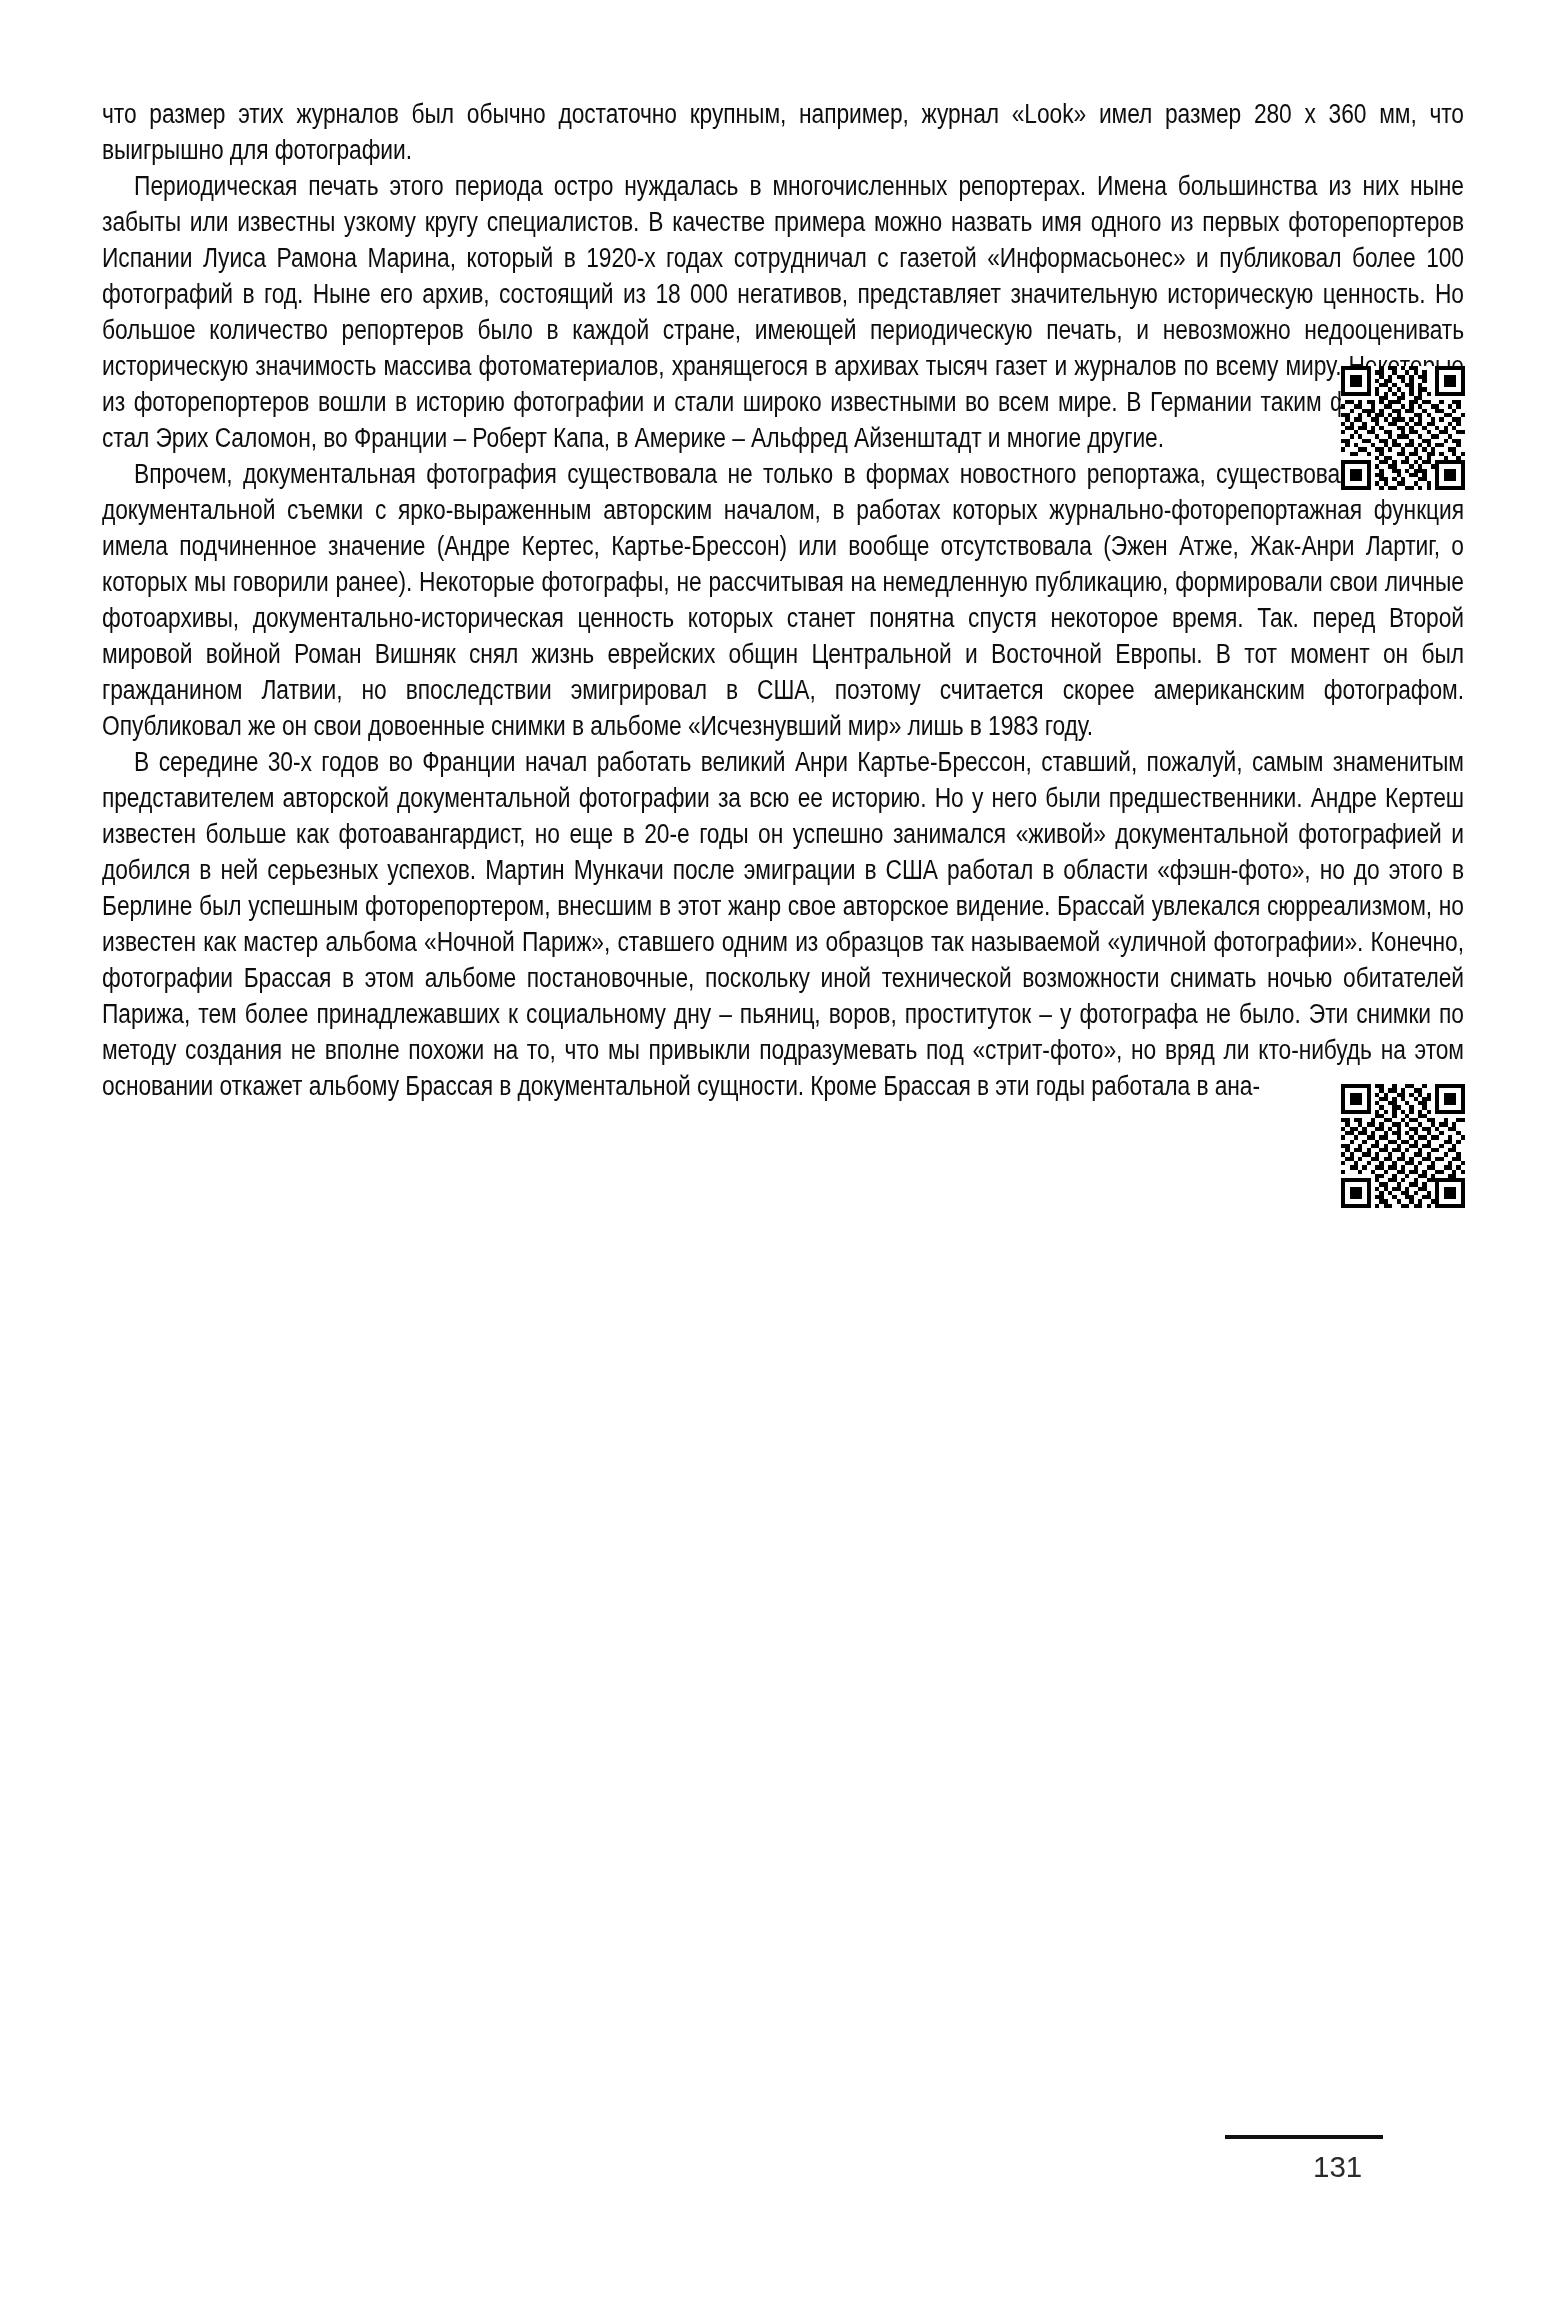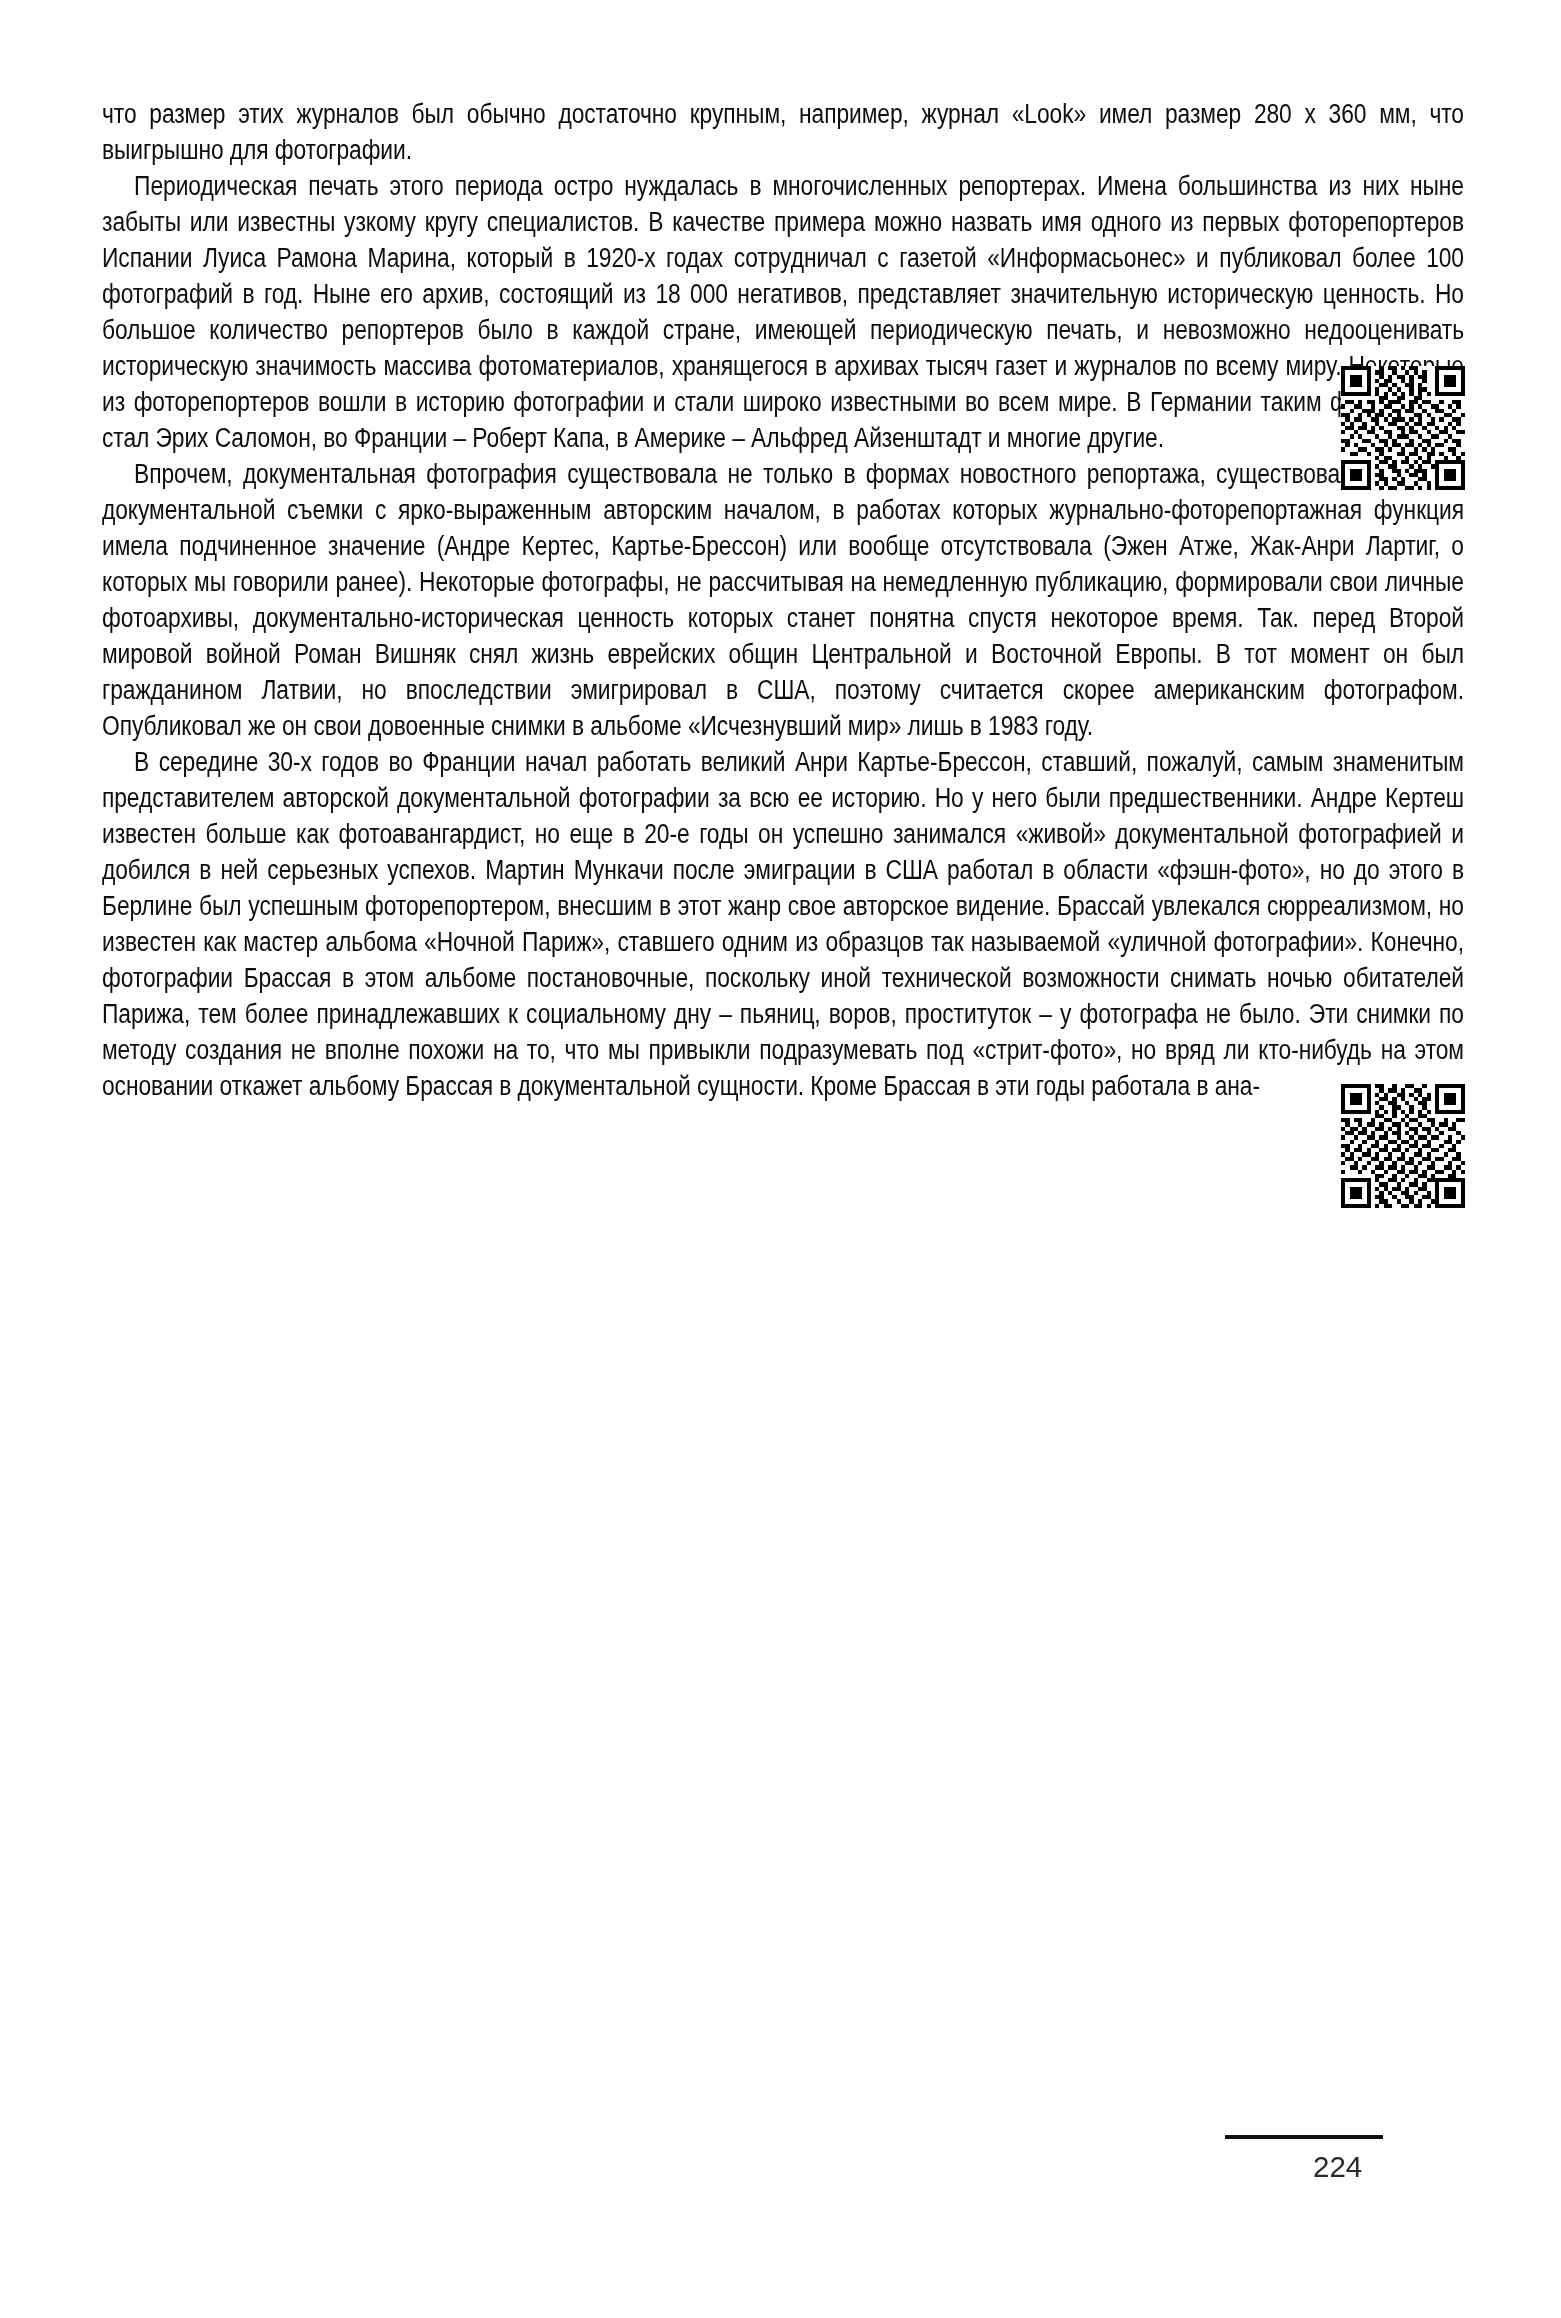--- a/index.html
+++ b/index.html
@@ -639,17 +639,17 @@
           <rect x="14" y="28" width="2" height="1"></rect>
           <rect x="17" y="28" width="2" height="1"></rect>
           <rect x="20" y="28" width="1" height="1"></rect>
           <rect x="22" y="28" width="7" height="1"></rect>
       </g>
     </svg>
   </div>
 
   <div class="footer">
     <div class="footer-rule"></div>
-    <div class="page-number">224</div>
+    <div class="page-number">131</div>
   </div>
 
 </div>
 
 
 </body></html>

